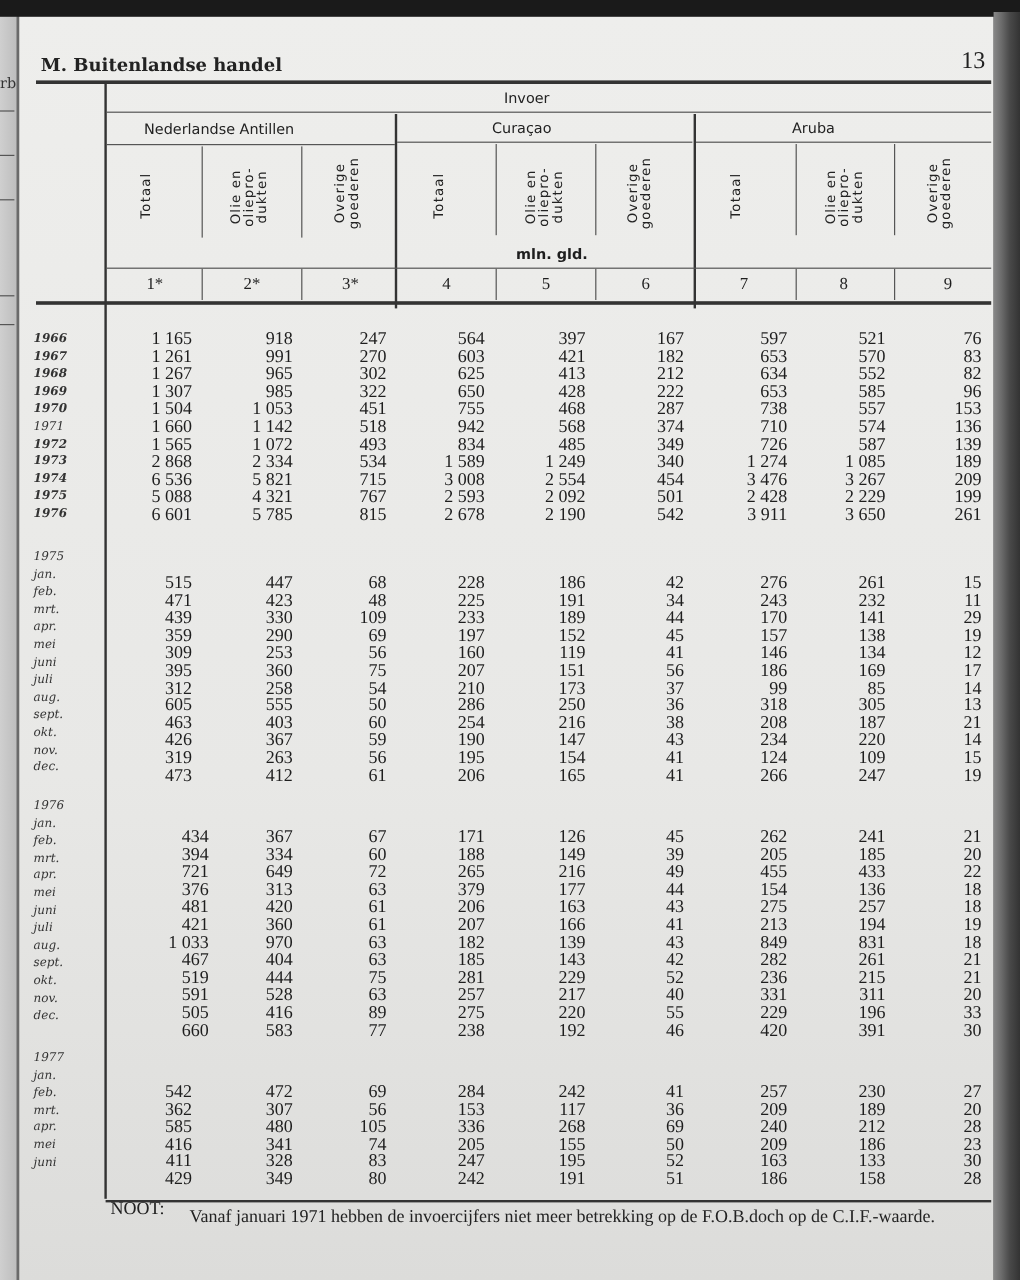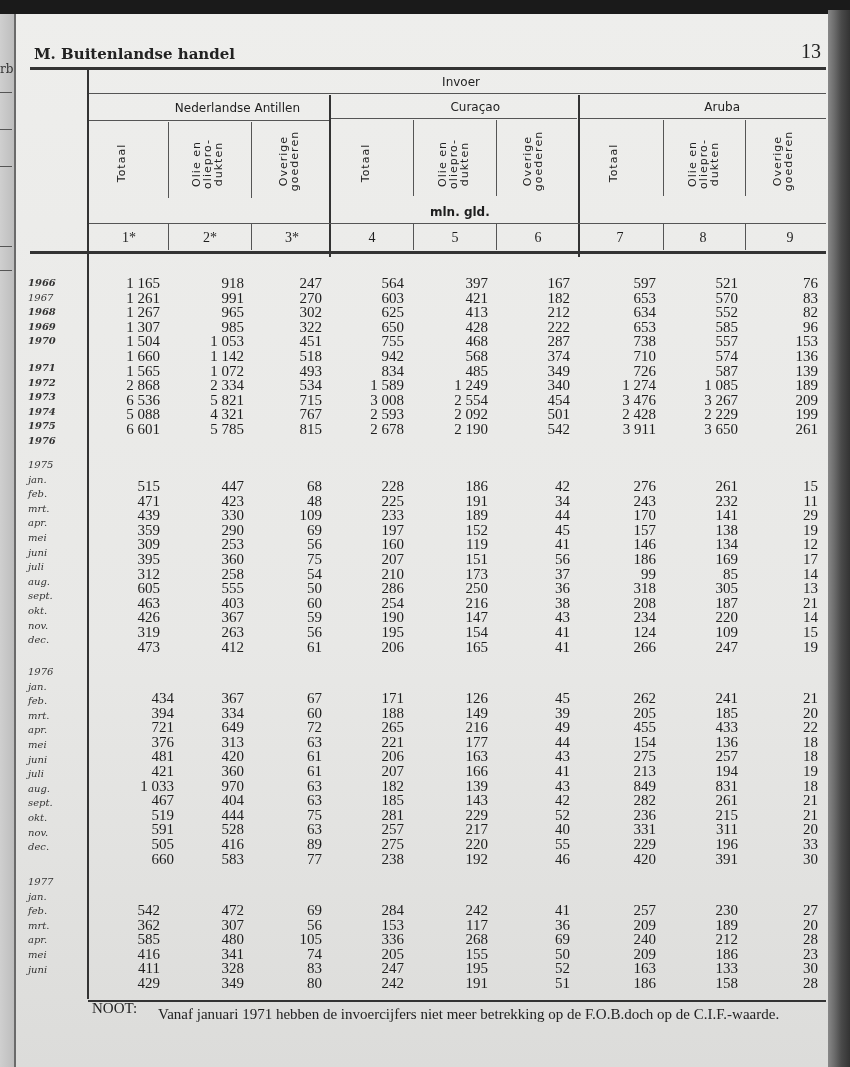--- a/index.html
+++ b/index.html
@@ -32,21 +32,21 @@
   .page-number {
     position:absolute; left:801px; top:40px; font-size:20px; color:#222;
     font-family: "Liberation Serif", serif;
   }
   .hrule { position:absolute; background:#333; }
   .vrule { position:absolute; background:#333; width:2px; }
   .thin-v { position:absolute; background:#555; width:1px; }
   .thin-h { position:absolute; background:#555; height:1px; }
   .hdr-text {
     position:absolute; font-family: "DejaVu Sans", sans-serif; font-size:12px;
-    text-align:right; color:#222;
+    text-align:left; color:#222;
   }
   .rot {
     position:absolute; font-family:"DejaVu Sans", sans-serif; font-size:11px;
     line-height:11px; color:#222; transform: rotate(-90deg); transform-origin: center center;
     white-space: pre; text-align:center; letter-spacing:1px;
   }
   .colnum {
     position:absolute; top:230px; font-family:"Liberation Serif", serif; font-size:14px;
     text-align:center; width:60px;
   }
@@ -139,25 +139,25 @@
 <div class="colnum" style="left:342px;">4</div>
 <div class="colnum" style="left:425px;">5</div>
 <div class="colnum" style="left:508px;">6</div>
 <div class="colnum" style="left:590px;">7</div>
 <div class="colnum" style="left:673px;">8</div>
 <div class="colnum" style="left:760px;">9</div>
 
 <div id="blocks">
     <div class="labels" style="top: 276px;">
       <div style="font-weight: bold;">1966</div>
-      <div style="font-weight: normal;">1967</div>
+      <div style="font-weight: bold;">1967</div>
       <div style="font-weight: bold;">1968</div>
       <div style="font-weight: bold;">1969</div>
       <div style="font-weight: bold;">1970</div>
-      <div style="font-weight: bold; margin-top: 12px;">1971</div>
+      <div style="font-weight: normal;">1971</div>
       <div style="font-weight: bold;">1972</div>
       <div style="font-weight: bold;">1973</div>
       <div style="font-weight: bold;">1974</div>
       <div style="font-weight: bold;">1975</div>
       <div style="font-weight: bold;">1976</div>
     </div>
     <div class="col" style="left: 90px; top: 276px;">
       <div>1 165</div>
       <div>1 261</div>
       <div>1 267</div>
@@ -469,21 +469,21 @@
       <div>63</div>
       <div>75</div>
       <div>63</div>
       <div>89</div>
       <div>77</div>
     </div>
     <div class="col" style="left: 334px; top: 691px;">
       <div>171</div>
       <div>188</div>
       <div>265</div>
-      <div>221</div>
+      <div>379</div>
       <div>206</div>
       <div>207</div>
       <div>182</div>
       <div>185</div>
       <div>281</div>
       <div>257</div>
       <div>275</div>
       <div>238</div>
     </div>
     <div class="col" style="left: 418px; top: 691px;">

